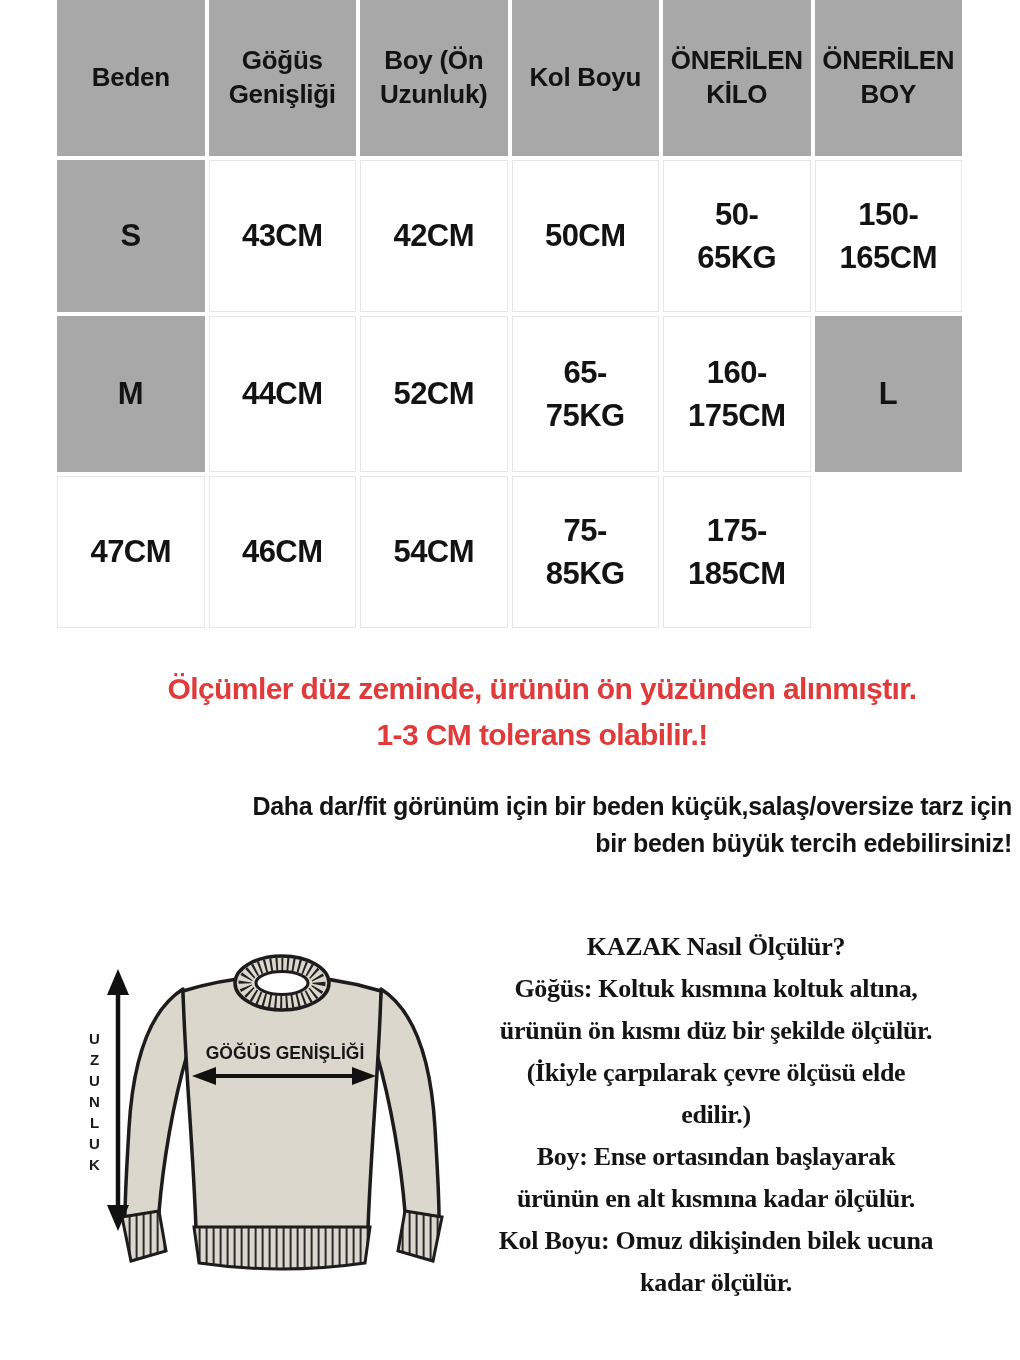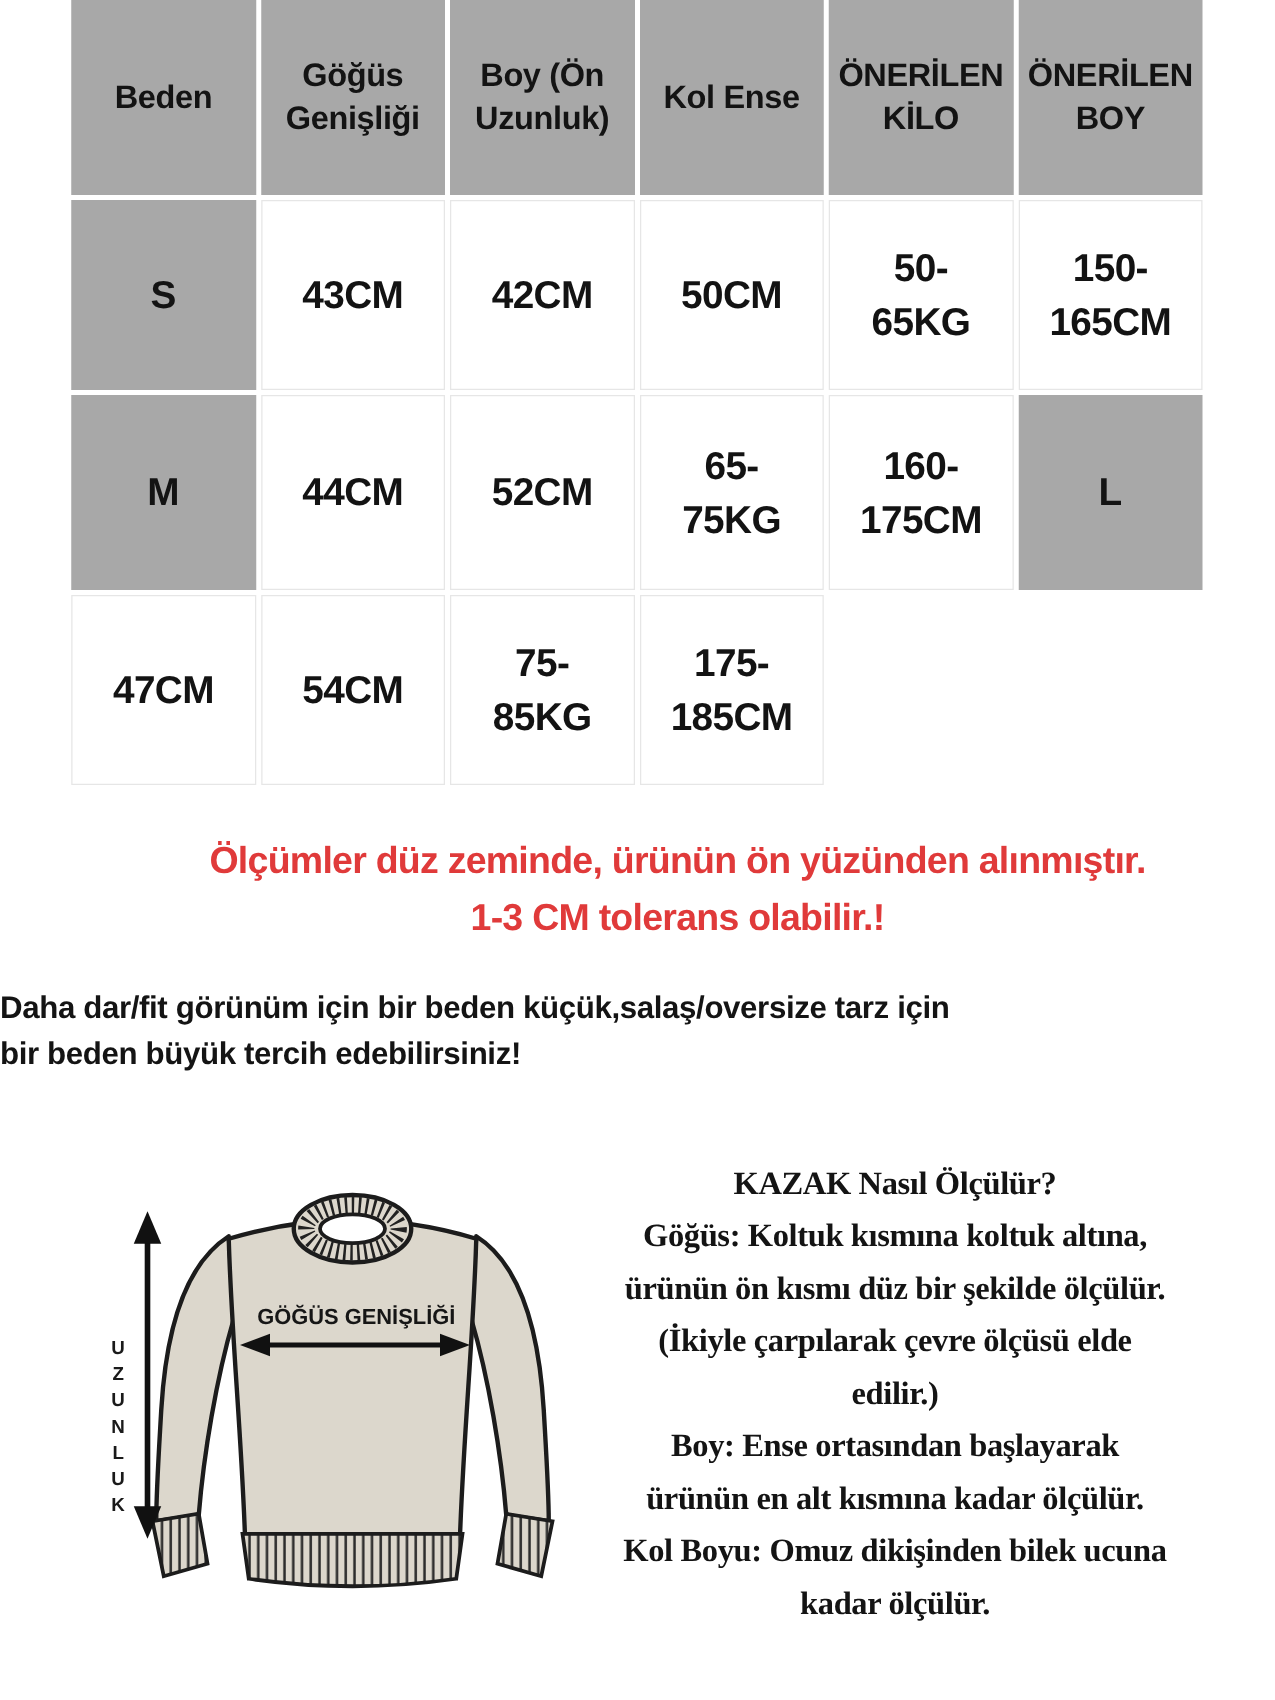--- a/index.html
+++ b/index.html
@@ -22,70 +22,71 @@
           letter-spacing:-0.5px; line-height:1.4; padding:0 14px; }
 
   
   .tolerance {
     position:absolute; left:0; top:666px; width:100%; text-align:center;
     font-weight:bold; font-size:30px; line-height:46px; letter-spacing:-0.6px;
     color:#e03a3a;
     margin-left:36px;
   }
   .fit-note {
-    position:absolute; left:0; top:788px; width:100%; text-align:left;
+    position:absolute; left:0; top:788px; width:100%; text-align:right;
     font-weight:bold; font-size:25px; line-height:37px; letter-spacing:-0.3px;
     color:#141414;
   }
 
   
   .sweater-wrap { position:absolute; left:35px; top:925px; width:420px; height:400px; }
   .sweater-wrap svg { display:block; width:100%; height:100%; }
   .uzunluk {
     position:absolute; left:86px; top:1028px; width:17px;
     font-weight:bold; font-size:15px; line-height:21px;
-    word-break:break-all; text-align:center; color:#1a1a1a;margin-top:40px;
+    word-break:break-all; text-align:center; color:#1a1a1a;
   }
 
   
   .guide {
     position:absolute; left:420px; top:926px; width:592px; text-align:center;
     font-weight:bold; font-size:26px; line-height:42px; letter-spacing:-0.3px;
     color:#141414;
     font-family:Liberation Serif, serif;
   }
 </style>
 </head>
 <body>
 
 <div class="canvas">
 
   <div class="size-table">
     <div class="cell th">Beden</div>
     <div class="cell th">Göğüs Genişliği</div>
     <div class="cell th">Boy (Ön Uzunluk)</div>
-    <div class="cell th">Kol Ense</div>
+    <div class="cell th">Kol Boyu</div>
     <div class="cell th">ÖNERİLEN KİLO</div>
     <div class="cell th">ÖNERİLEN BOY</div>
 
     <div class="cell size-col">S</div>
     <div class="cell td">43CM</div>
     <div class="cell td">42CM</div>
     <div class="cell td">50CM</div>
     <div class="cell td">50-65KG</div>
     <div class="cell td">150-165CM</div>
 
     <div class="cell size-col">M</div>
     <div class="cell td">44CM</div>
     <div class="cell td">52CM</div>
     <div class="cell td">65-75KG</div>
     <div class="cell td">160-175CM</div>
 
     <div class="cell size-col">L</div>
     <div class="cell td">47CM</div>
+    <div class="cell td">46CM</div>
     <div class="cell td">54CM</div>
     <div class="cell td">75-85KG</div>
     <div class="cell td">175-185CM</div>
   </div>
 
   <div class="tolerance">
     <div>Ölçümler düz zeminde, ürünün ön yüzünden alınmıştır.</div>
     <div>1-3 CM tolerans olabilir.!</div>
   </div>
 

